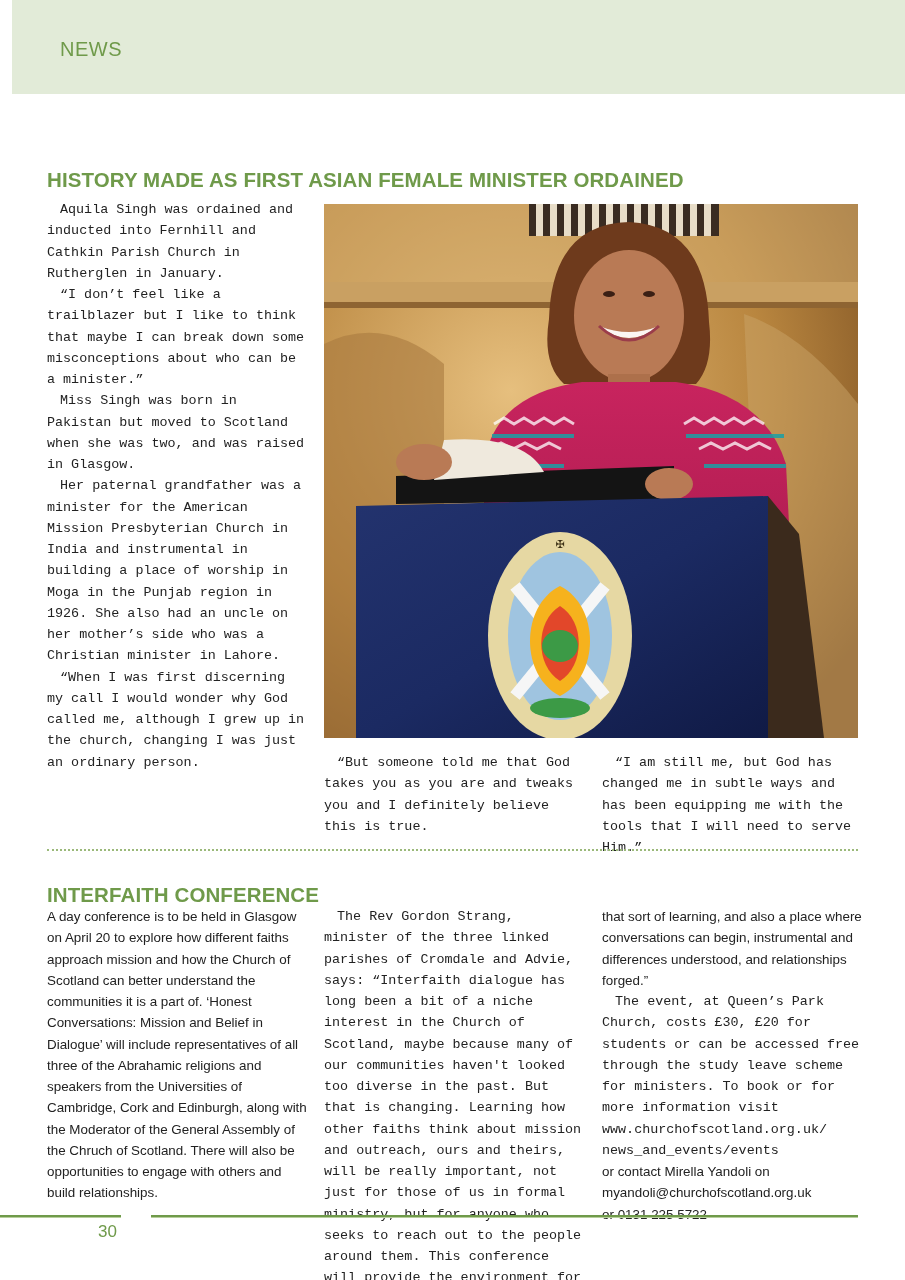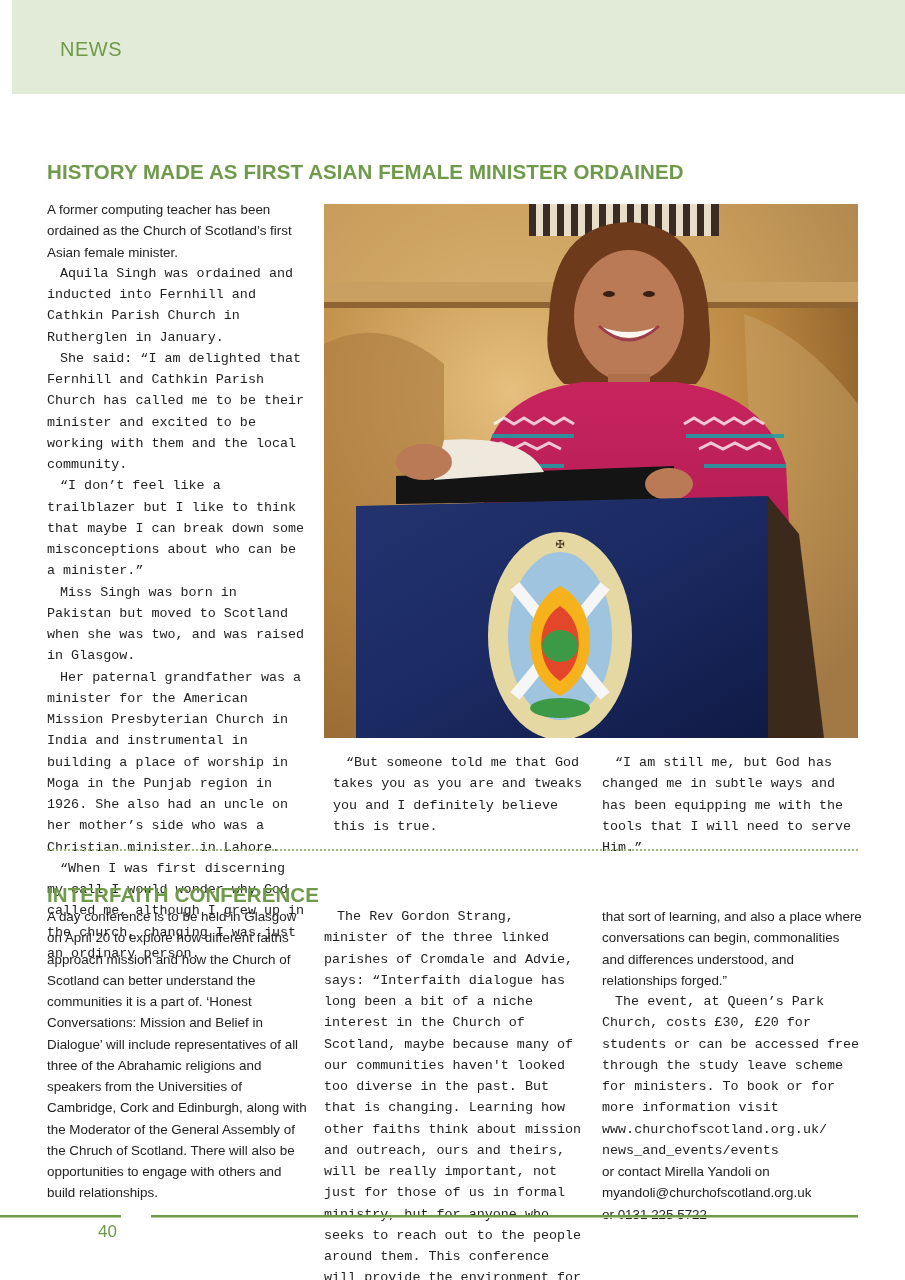--- a/index.html
+++ b/index.html
@@ -15,33 +15,33 @@
     font-family: "Liberation Sans", sans-serif;
     font-size: 20px; letter-spacing: 0.5px; color: #6f9a4a;
   }
 
   .headline {
     position: absolute; left: 47px;
     font-family: "Liberation Sans", sans-serif;
     font-size: 20.5px; color: #6f9a4a; letter-spacing: 0.1px;
     white-space: nowrap;
   }
-  .headline.h1 { top: 160px; text-align: right; }
+  .headline.h1 { top: 168px; text-align: right; }
   .headline.h2 { top: 883px; }
 
   .col {
     position: absolute;
     font-family: "Liberation Sans", sans-serif;
     font-size: 13.4px; line-height: 21.25px; color: #222;
   }
   .col p { text-indent: 0; }
   .col p.ind { text-indent: 13px; font-family: Liberation Mono, monospace; }
 
   .a1-c1 { left: 47px; top: 199px; width: 262px; }
-  .a1-c2 { left: 324px; top: 752px; width: 260px; margin-left: 9px; }
+  .a1-c2 { left: 324px; top: 752px; width: 260px; }
   .a1-c3 { left: 602px; top: 752px; width: 262px; }
 
   .a2-c1 { left: 47px; top: 906px; width: 262px; }
   .a2-c2 { left: 324px; top: 906px; width: 262px; }
   .a2-c3 { left: 602px; top: 906px; width: 262px; }
 
   .photo {
     position: absolute; left: 324px; top: 204px; width: 534px; height: 534px;
     overflow: hidden;
     background: linear-gradient(180deg, #c49a5d 0%, #d8ad6a 18%, #a77637 40%, #c89656 62%, #8a5e2c 100%);
@@ -70,23 +70,21 @@
 </head>
 <body>
 
 <div class="header-band">
   <div class="section-label">NEWS</div>
 </div>
 
 <h1 class="headline h1">HISTORY MADE AS FIRST ASIAN FEMALE MINISTER ORDAINED</h1>
 
 <div class="col a1-c1">
-  <p>A former computing teacher has been ordained as the Church of Scotland’s first Asian female minister.</p>
   <p class="ind">Aquila Singh was ordained and inducted into Fernhill and Cathkin Parish Church in Rutherglen in January.</p>
-  <p class="ind">She said: “I am delighted that Fernhill and Cathkin Parish Church has called me to be their minister and excited to be working with them and the local community.</p>
   <p class="ind">“I don’t feel like a trailblazer but I like to think that maybe I can break down some misconceptions about who can be a minister.”</p>
   <p class="ind">Miss Singh was born in Pakistan but moved to Scotland when she was two, and was raised in Glasgow.</p>
   <p class="ind">Her paternal grandfather was a minister for the American Mission Presbyterian Church in India and instrumental in building a place of worship in Moga in the Punjab region in 1926. She also had an uncle on her mother’s side who was a Christian minister in Lahore.</p>
   <p class="ind">“When I was first discerning my call I would wonder why God called me, although I grew up in the church, changing I was just an ordinary person.</p>
 </div>
 
 <div class="photo" role="img" aria-label="Aquila Singh smiling behind a blue velvet pulpit with the Church of Scotland burning bush emblem, holding an open Bible">
   <svg width="534" height="534" viewBox="0 0 534 534" xmlns="http://www.w3.org/2000/svg">
     <defs>
       <radialGradient id="glow" cx="0.35" cy="0.35" r="0.8">
@@ -189,22 +187,22 @@
 
 <div class="col a2-c1">
   <p>A day conference is to be held in Glasgow on April 20 to explore how different faiths approach mission and how the Church of Scotland can better understand the communities it is a part of. ‘Honest Conversations: Mission and Belief in Dialogue’ will include representatives of all three of the Abrahamic religions and speakers from the Universities of Cambridge, Cork and Edinburgh, along with the Moderator of the General Assembly of the Chruch of Scotland. There will also be opportunities to engage with others and build relationships.</p>
 </div>
 
 <div class="col a2-c2">
   <p class="ind">The Rev Gordon Strang, minister of the three linked parishes of Cromdale and Advie, says: “Interfaith dialogue has long been a bit of a niche interest in the Church of Scotland, maybe because many of our communities haven't looked too diverse in the past. But that is changing. Learning how other faiths think about mission and outreach, ours and theirs, will be really important, not just for those of us in formal ministry, but for anyone who seeks to reach out to the people around them. This conference will provide the environment for</p>
 </div>
 
 <div class="col a2-c3">
-  <p>that sort of learning, and also a place where conversations can begin, commonalities and differences understood, and relationships forged.”</p>
+  <p>that sort of learning, and also a place where conversations can begin, instrumental and differences understood, and relationships forged.”</p>
   <p class="ind">The event, at Queen’s Park Church, costs £30, £20 for students or can be accessed free through the study leave scheme for ministers. To book or for more information visit www.churchofscotland.org.uk/ news_and_events/events</p>
   <p>or contact Mirella Yandoli on</p>
   <p>myandoli@churchofscotland.org.uk</p>
   <p>or 0131 225 5722</p>
 </div>
 
 <div class="footer-line-left"></div>
 <div class="footer-line-right"></div>
-<div class="page-number">40</div>
+<div class="page-number">30</div>
 
 </body></html>

